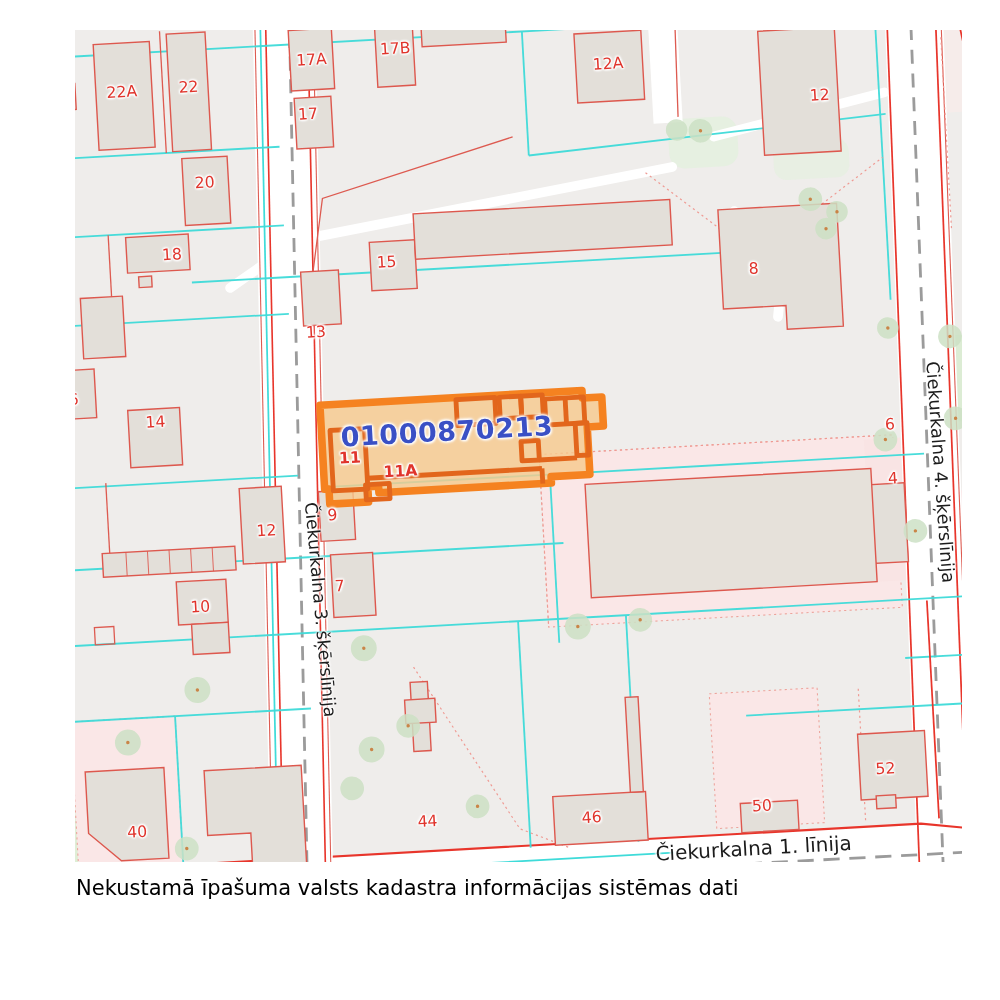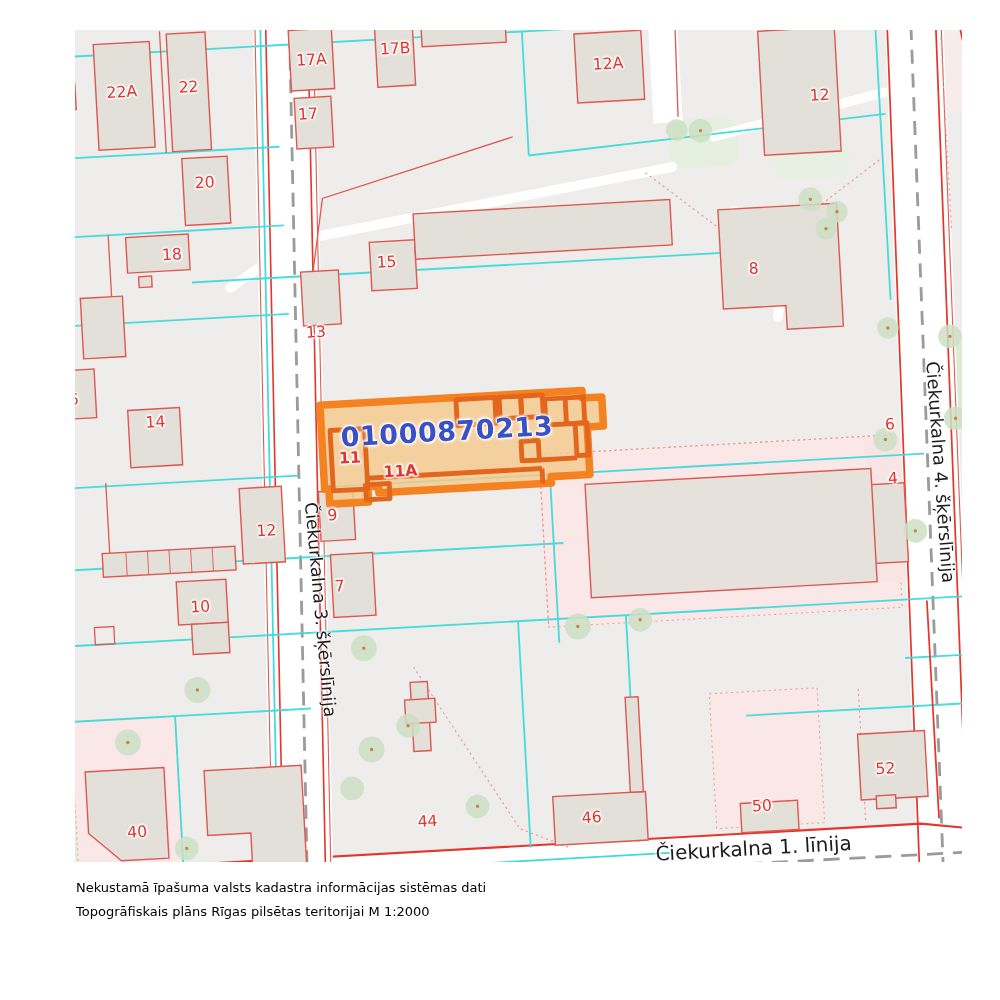--- a/index.html
+++ b/index.html
@@ -12,21 +12,21 @@
   .lbl{position:absolute;transform:translate(-50%,-50%);white-space:nowrap;pointer-events:none;}
   .hn{font-size:14.5px;font-weight:400;color:#e0342c;
       text-shadow:0 0 2px #fff,0 0 2px #fff,0 0 3px #fff,1px 1px 2px #fff,-1px -1px 2px #fff,1px -1px 2px #fff,-1px 1px 2px #fff;}
   .cad-id{font-size:25px;font-weight:700;color:#3a50c5;letter-spacing:.5px;
       text-shadow:0 0 2px #fff,0 0 3px #fff,0 0 4px #fff,1px 1px 2px #fff,-1px -1px 2px #fff;}
   .street{font-size:16px;color:#1c1c1c;
       text-shadow:0 0 2px #fff,0 0 3px #fff,1px 1px 2px #fff,-1px -1px 2px #fff;}
   .street-3{left:252px;top:557px;transform:translate(-50%,-50%) rotate(88deg);}
   .street-4{left:832px;top:462px;transform:translate(-50%,-50%) rotate(89deg);font-size:16.5px;}
   .street-1{left:640px;top:800px;font-size:18.5px;}
-  .attribution{position:absolute;left:76px;top:876px;font-size:13px;line-height:24.3px;color:#000;}
+  .attribution{position:absolute;left:76px;top:876px;font-size:21px;line-height:24.3px;color:#000;}
 </style>
 </head>
 <body>
 
 <div class="page">
 
   <div class="map-viewport">
     <div class="map-rot">
 
       <svg width="887" height="832" viewBox="0 0 887 832">
@@ -277,16 +277,15 @@
       <div class="lbl cad-id" style="left:378px;top:399px">01000870213</div>
 
       <div class="lbl street street-3">Čiekurkalna 3. šķērslīnija</div>
       <div class="lbl street street-4">Čiekurkalna 4. šķērslīnija</div>
       <div class="lbl street street-1">Čiekurkalna 1. līnija</div>
     </div>
   </div>
 
   <div class="attribution">
     <div>Nekustamā īpašuma valsts kadastra informācijas sistēmas dati</div>
-    <div>Topogrāfiskais plāns Rīgas pilsētas teritorijai M 1:2000</div>
   </div>
 
 </div>
 
 </body></html>

